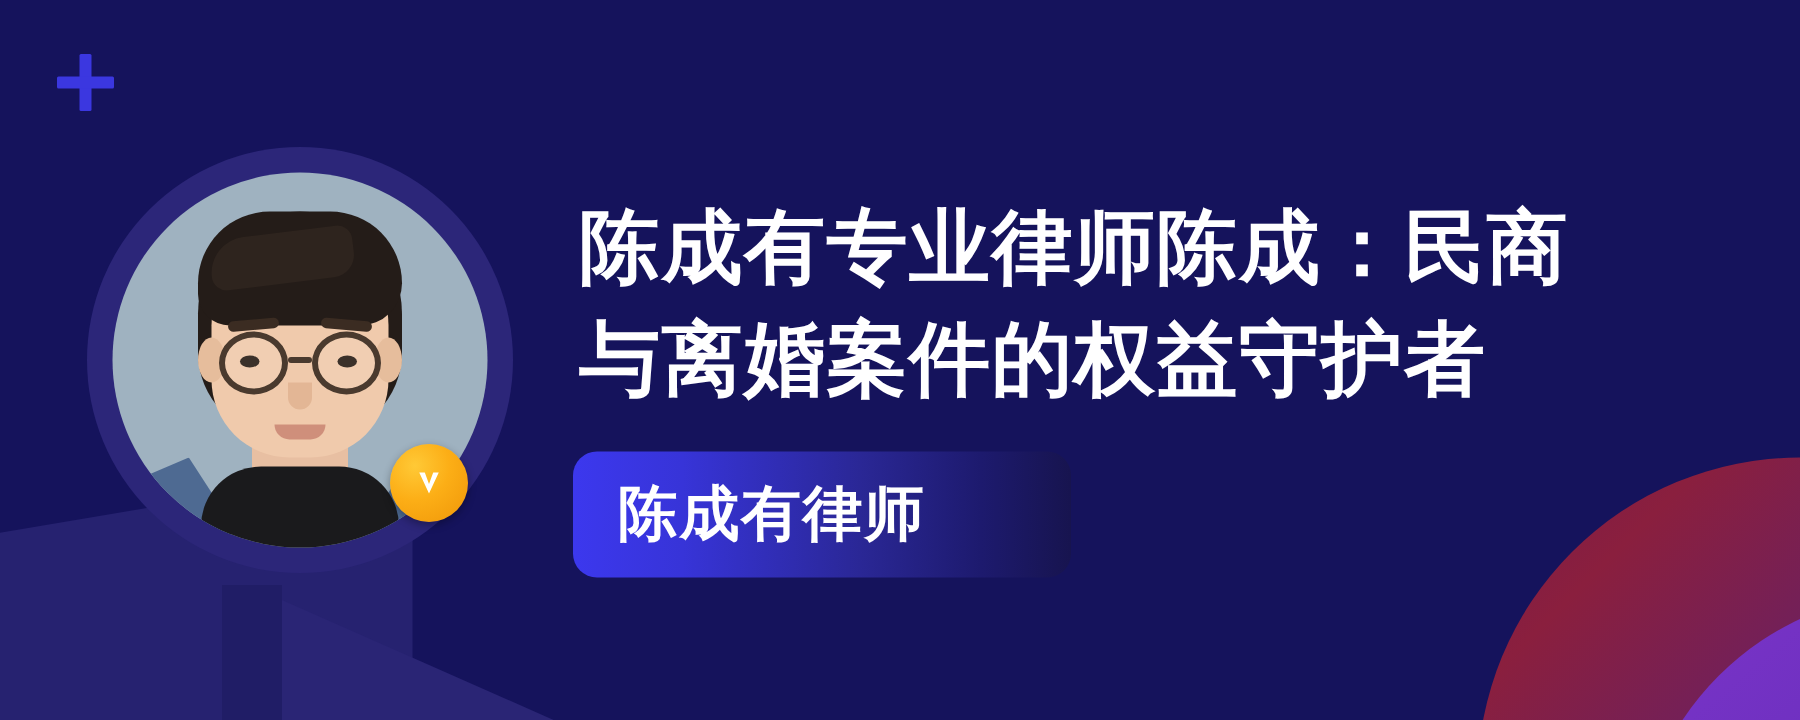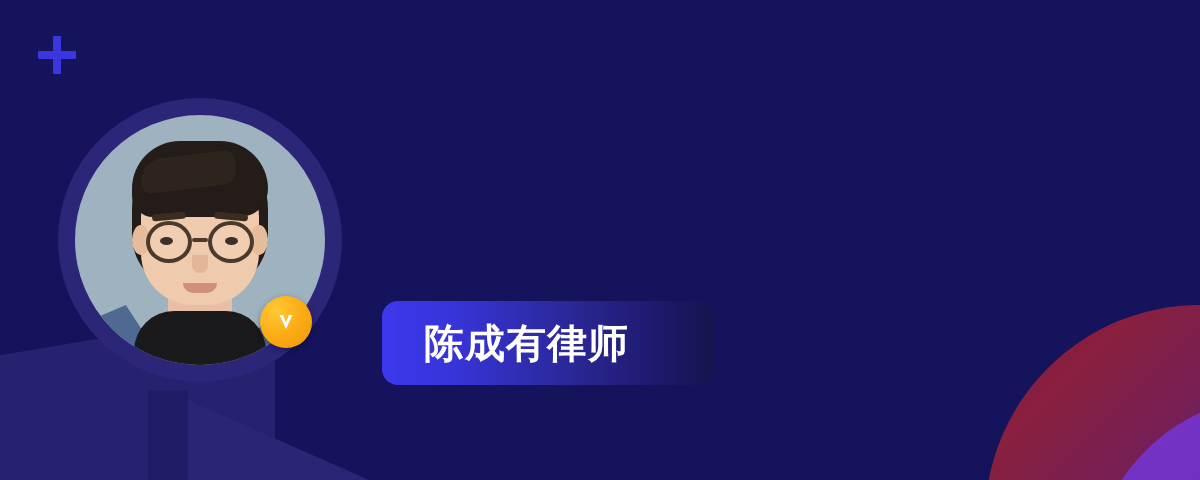--- a/index.html
+++ b/index.html
@@ -306,21 +306,20 @@
     box-sizing: border-box;
     padding: 0 30px;
   }
   .name-pill-label {
     color: #ffffff;
     font-size: 40px;
     font-weight: 700;
     letter-spacing: 1px;
     line-height: 1;
     white-space: nowrap;
-    margin-left: 12px;
   }
 </style>
 </head>
 <body>
 
 <div class="banner">
 
   <div class="bg-layer">
     <div class="blob-magenta"></div>
     <div class="blob-violet"></div>
@@ -355,18 +354,19 @@
       <div class="p-shirt"></div>
     </div>
   </div>
 
   <div class="verify-badge">
     <svg width="30" height="30" viewBox="0 0 30 30" aria-hidden="true">
       <path d="M8.5 8 L15 22 L21.5 8 L17.8 8 L15 15.6 L12.2 8 Z" fill="#ffffff"></path>
     </svg>
   </div>
 
+  <div class="headline">陈成有专业律师陈成：民商与离婚案件的权益守护者</div>
 
   <div class="name-pill">
     <span class="name-pill-label">陈成有律师</span>
   </div>
 
 </div>
 
 </body></html>

